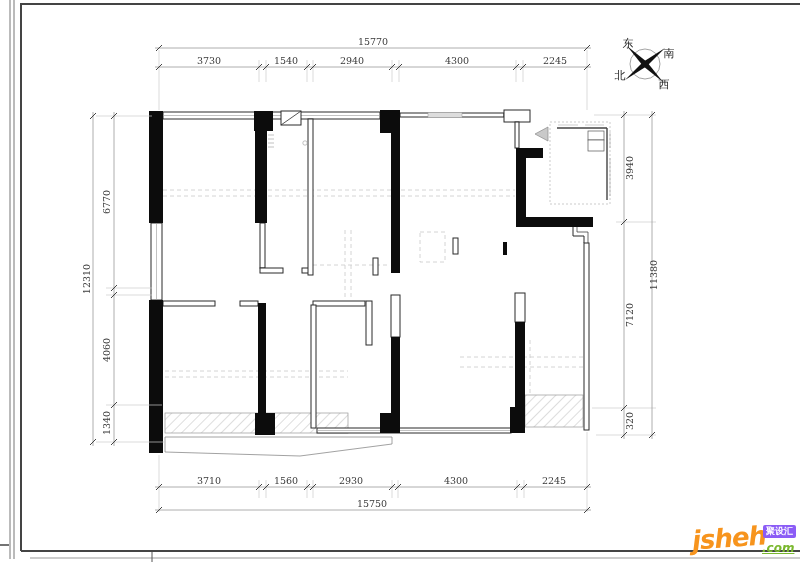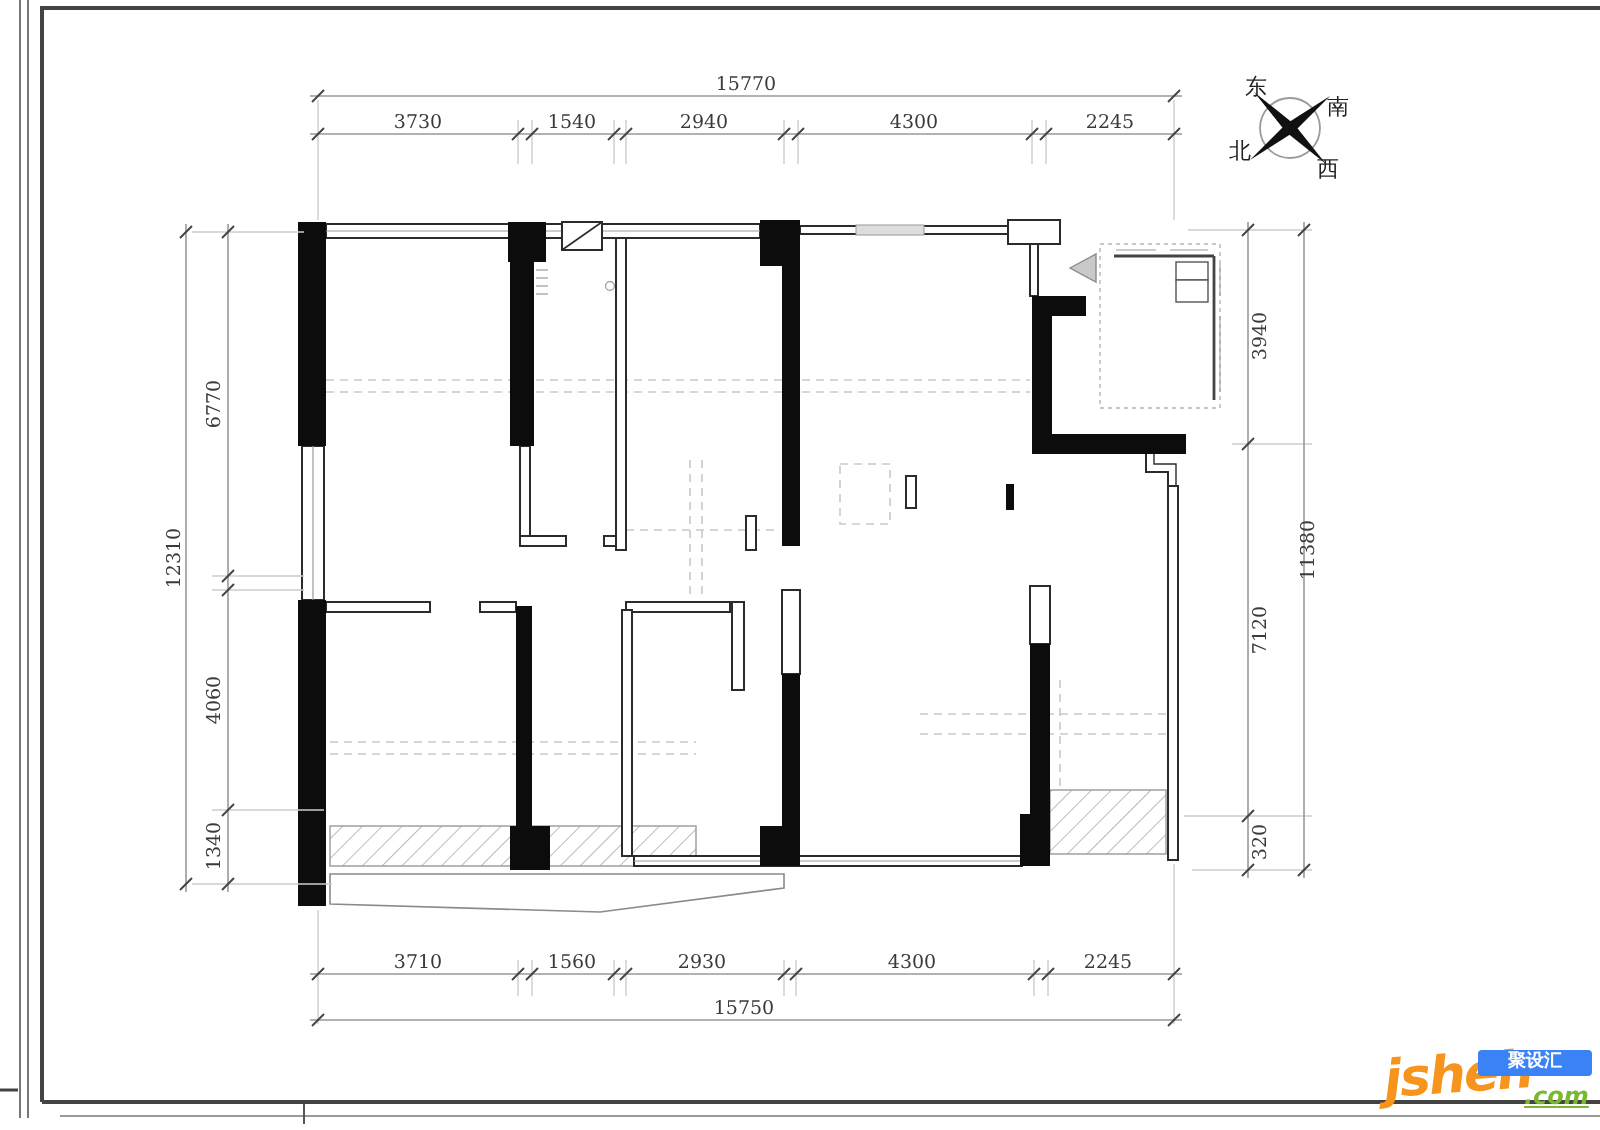--- a/index.html
+++ b/index.html
@@ -9,22 +9,22 @@
   text{font-family:"DejaVu Serif",serif;fill:#3a3a3a;}
   .dimtxt{font-size:9.5px;}
   .tottxt{font-size:9.5px;}
   .cmptxt{font-size:11px;fill:#222;font-family:"DejaVu Sans",sans-serif;}
   .logo{position:absolute;left:690px;top:521px;width:108px;height:38px;}
   .logo-main{position:absolute;left:2px;top:2px;
              font:italic 800 26px "DejaVu Sans",sans-serif;color:#f7941d;
              letter-spacing:-1px;transform:rotate(-4deg);}
   .logo-com{position:absolute;left:72px;top:20px;
             font:italic 800 12px "DejaVu Sans",sans-serif;color:#7ab82e;text-decoration:underline;}
-  .logo-badge{position:absolute;right:2px;top:4px;background:#3b82f6;color:#fff;
-              font:bold 9px "DejaVu Sans",sans-serif;padding:1px 15px;border-radius:2px;
+  .logo-badge{position:absolute;right:2px;top:4px;background:#8b5cf6;color:#fff;
+              font:bold 9px "DejaVu Sans",sans-serif;padding:1px 3px;border-radius:2px;
               line-height:11px;}
 </style>
 </head>
 <body>
 
 <div class="stage">
 <svg width="800" height="565" viewBox="0 0 800 565">
   <defs>
     <pattern id="hatch" width="7" height="7" patternUnits="userSpaceOnUse" patternTransform="rotate(45)">
       <line x1="0" y1="0" x2="0" y2="7" stroke="#aaa" stroke-width="0.8"></line>

